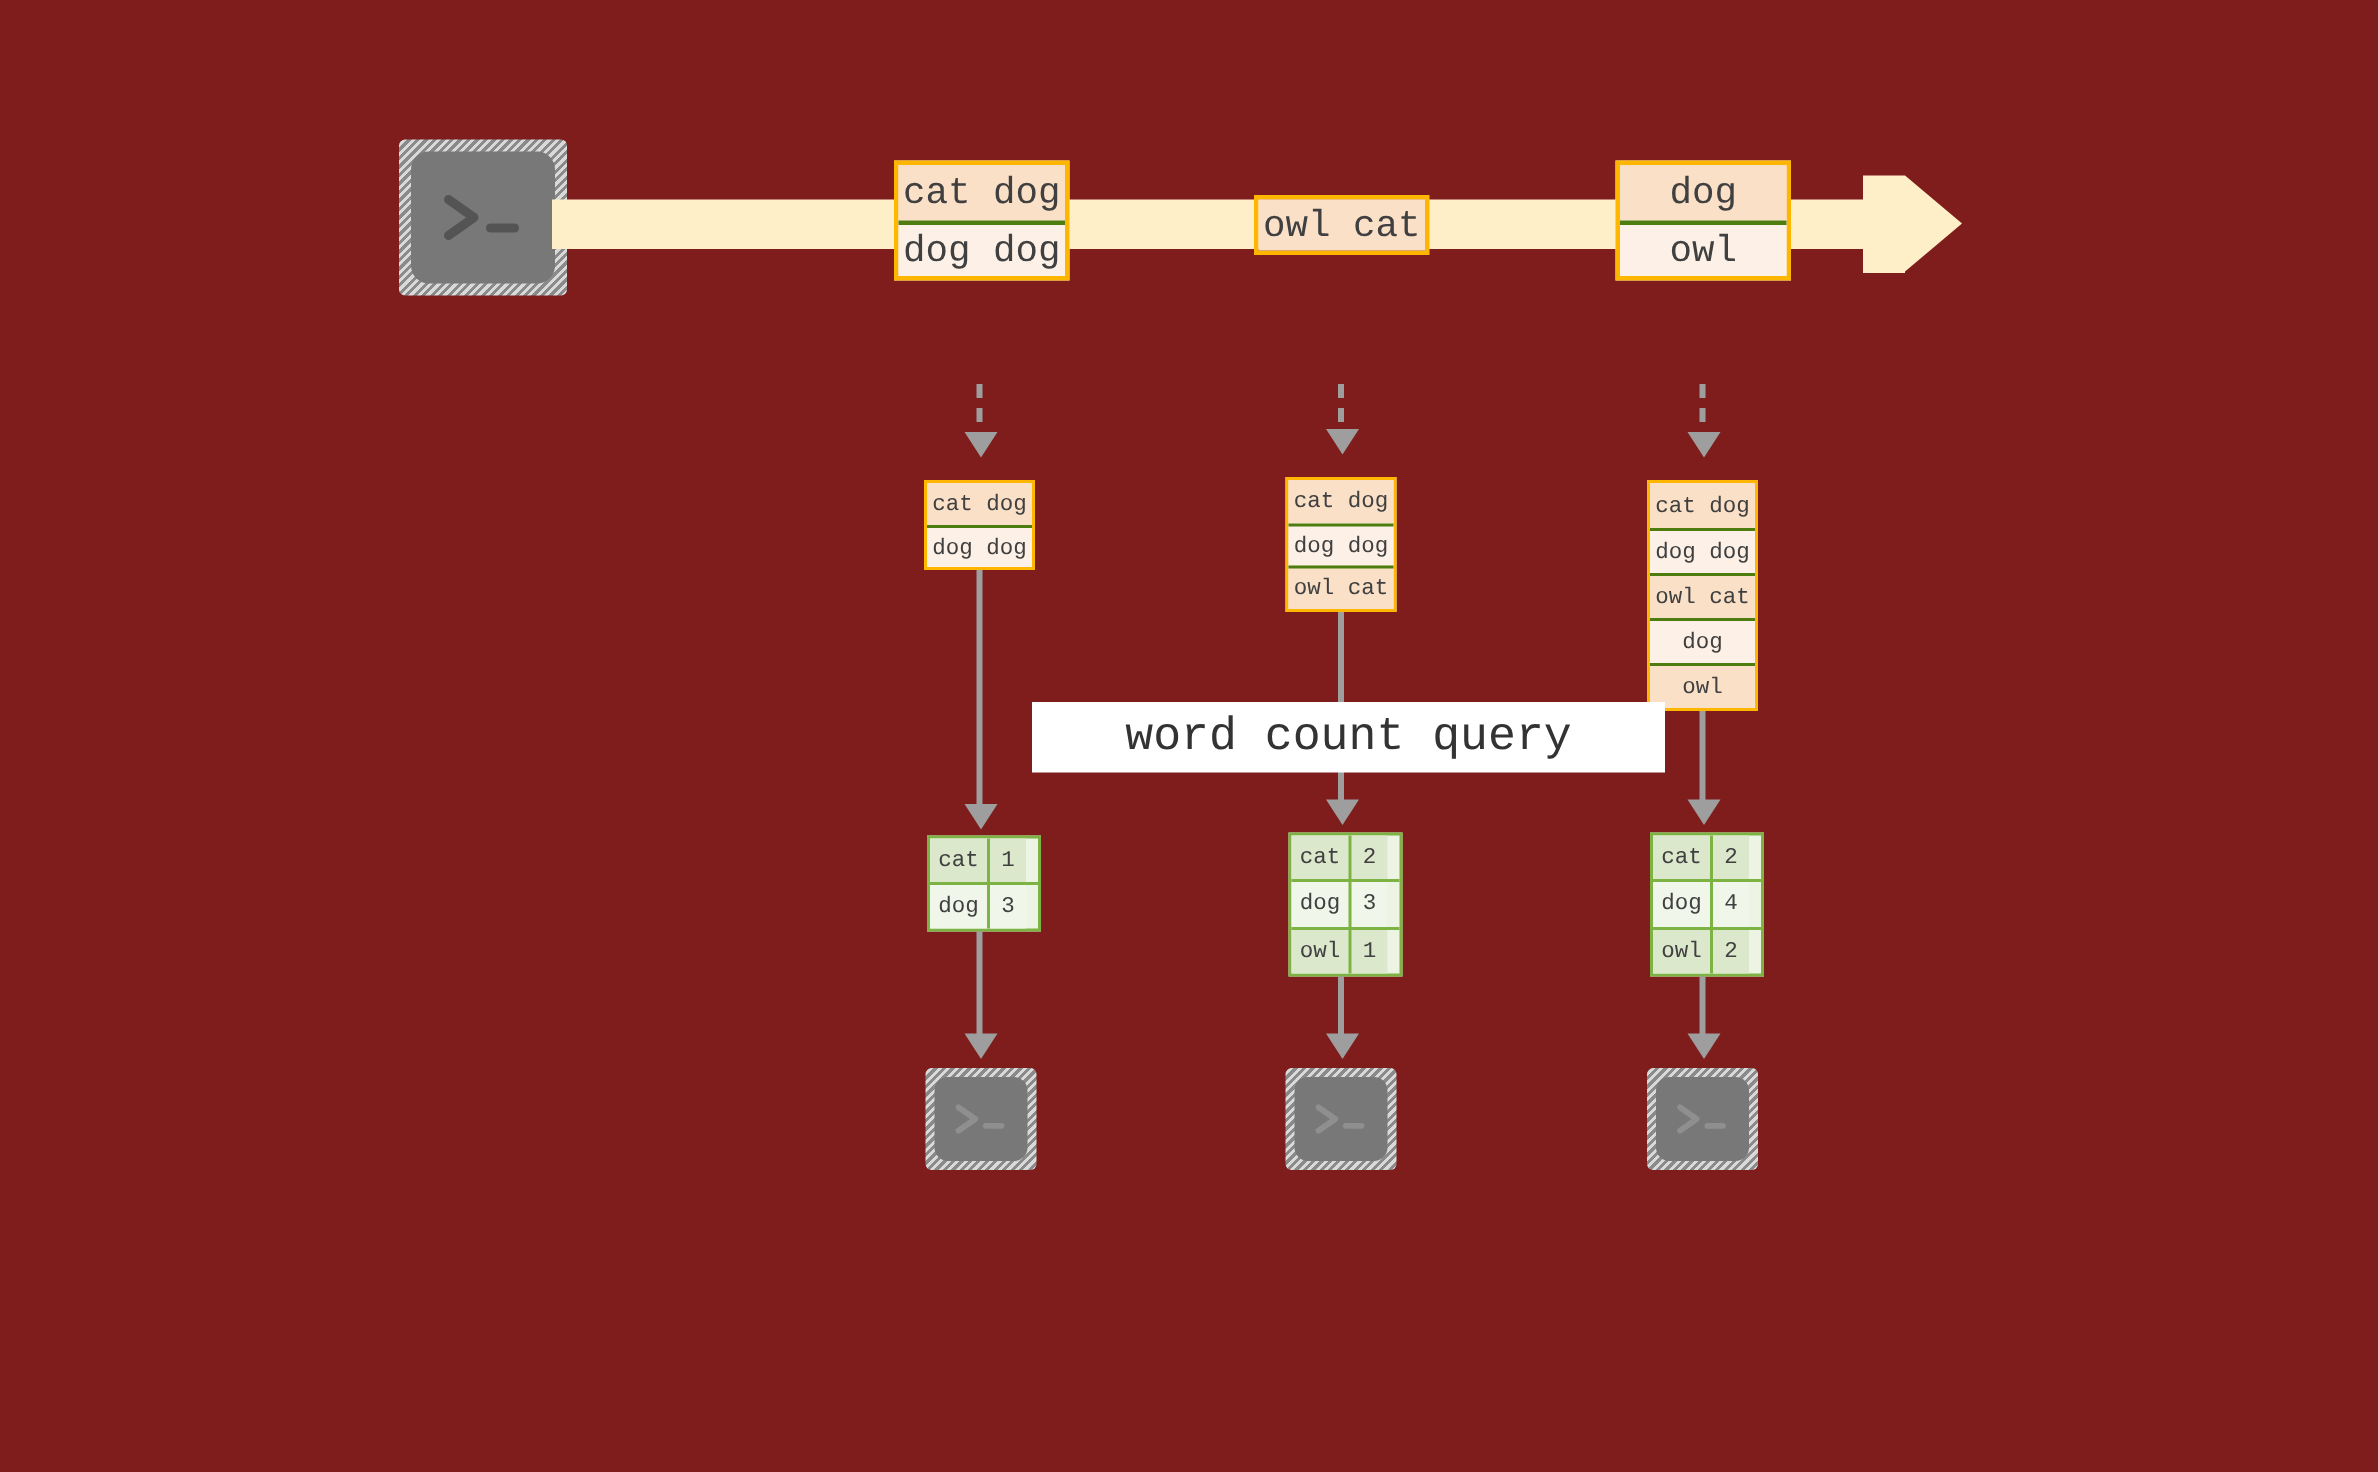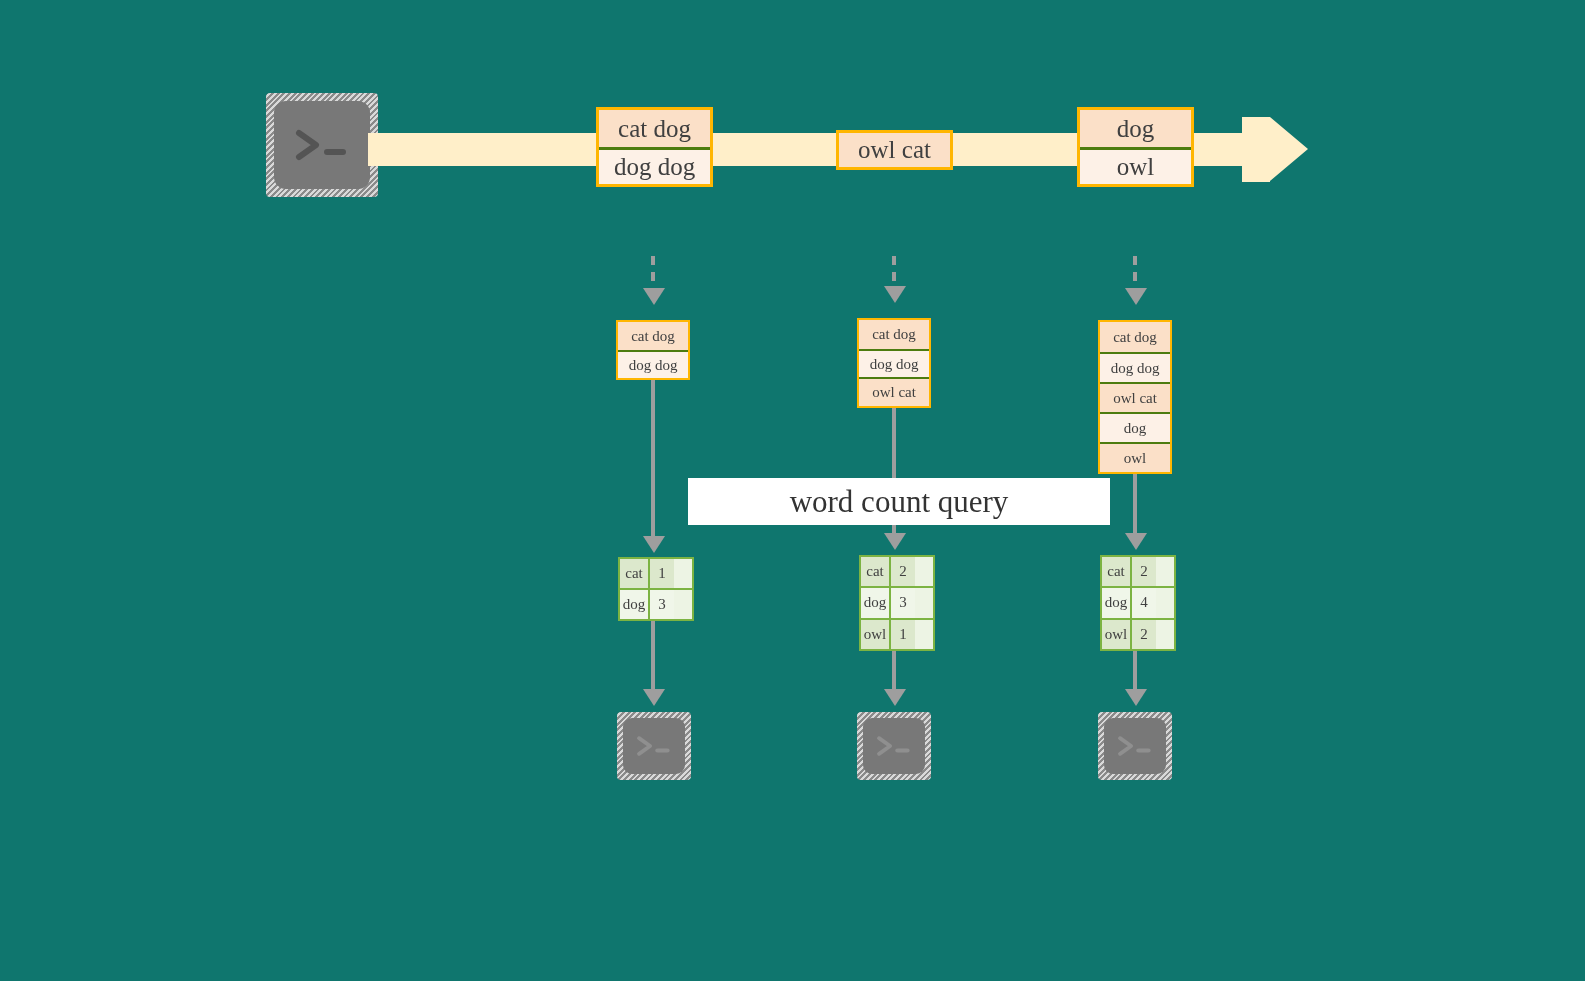--- a/index.html
+++ b/index.html
@@ -5,22 +5,22 @@
 <style>
   html, body {
     margin: 0;
     padding: 0;
     background: #000000;
   }
   #canvas {
     position: relative;
     width: 1585px;
     height: 981px;
-    background: #0f766e;
-    font-family: Liberation Serif, serif;
+    background: #7f1d1d;
+    font-family: Liberation Mono, monospace;
     overflow: hidden;
   }
 
   
   .terminal {
     position: absolute;
     box-sizing: border-box;
   }
   .terminal .hatch {
     position: absolute;
@@ -104,21 +104,21 @@
   }
   .grow + .grow { border-top: 2px solid #7CB342; }
   .gcell {
     box-sizing: border-box;
     display: flex;
     align-items: center;
     justify-content: center;
     font-size: 15px;
     color: #404040;
   }
-  .gcell.word { width: 28px; }
+  .gcell.word { width: 38px; }
   .gcell.count { width: 26px; border-left: 2px solid #7CB342; }
   .grow.shade-a .gcell { background: #DCE8CC; }
   .grow.shade-b .gcell { background: #F0F6E9; }
 
   
   .vline {
     position: absolute;
     background: #9E9E9E;
     width: 4px;
   }
@@ -301,15 +301,15 @@
     <div class="hatch"></div>
     <div class="body"></div>
     <div class="glyph">
       <svg width="44" height="26" viewBox="0 0 66 40">
         <path d="M10 8 L27 20 L10 32" fill="none" stroke="#8f8f8f" stroke-width="6" stroke-linecap="round" stroke-linejoin="round"></path>
         <rect x="35" y="24" width="22" height="6" rx="3" fill="#8f8f8f"></rect>
       </svg>
     </div>
   </div>
 
-  <div class="querylabel" style="left:688px; top:478px; width:422px; height:47px;">word count query</div>
+  <div class="querylabel" style="left:688px; top:468px; width:422px; height:47px;">word count query</div>
 
 </div>
 
 </body></html>

